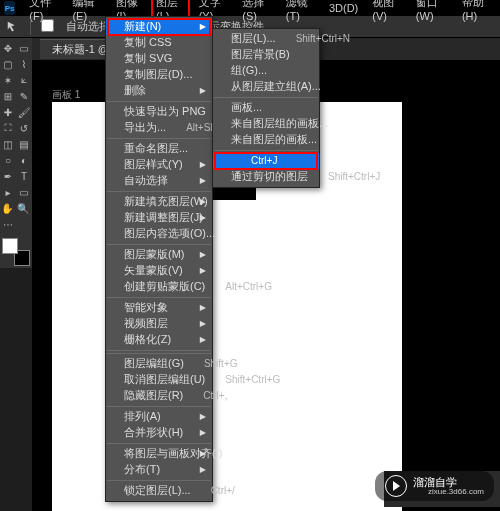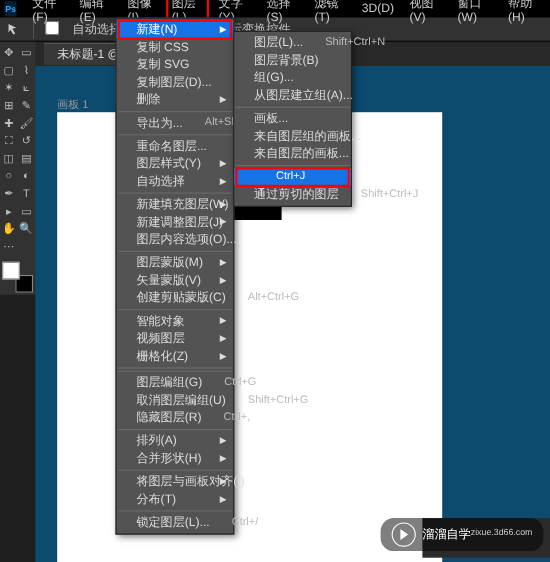--- a/index.html
+++ b/index.html
@@ -92,21 +92,21 @@
   }
   .swatches { margin-top:6px; position:relative; width:28px; height:28px; margin-left:2px;}
   .sw-fg { position:absolute; top:0; left:0; width:16px;height:16px;background:#fff;border:1px solid #888;}
   .sw-bg { position:absolute; bottom:0; right:0; width:16px;height:16px;background:#000;border:1px solid #888;}
   .canvas-area {
     position: absolute;
     left: 32px;
     top: 60px;
     right: 0;
     bottom: 0;
-    background: #0c4a6e;
+    background: #000000;
   }
   .artboard-label { position:absolute; left:20px; top:28px; font-size:10px;color:#999;}
   .artboard {
     position:absolute;
     left: 20px; top: 42px;
     width: 350px; height: 430px;
     background: #fff;
   }
   .black-rect {
     position:absolute;
@@ -168,22 +168,22 @@
     color:#fff;
     z-index: 200;
   }
   .watermark .play {
     width:22px;height:22px;border:1.5px solid #fff;border-radius:50%;
     display:flex;align-items:center;justify-content:center;
   }
   .watermark .play::after{
     content:""; width:0;height:0;border-left:7px solid #fff;border-top:5px solid transparent;border-bottom:5px solid transparent;margin-left:2px;
   }
-  .watermark .txt {display:flex;flex-direction:row;line-height:1.1;}
-  .watermark .url{font-size:8px;color:#ccc;}
+  .watermark .txt {display:flex;flex-direction:column;line-height:1.1;}
+  .watermark .url{font-size:8px;color:#ccc;margin-left:15px;}
 </style>
 </head>
 <body>
 
 <div class="menubar">
   <div class="logo">Ps</div>
   <span class="menu-item">文件(F)</span>
   <span class="menu-item">编辑(E)</span>
   <span class="menu-item">图像(I)</span>
   <span class="menu-item highlighted">图层(L)</span>
@@ -269,20 +269,24 @@
     </div>
     <div class="row">
       <span>复制图层(D)...</span>
     </div>
     <div class="row">
       <span>删除</span>
       <span class="arrow">▶</span>
     </div>
     <hr>
     <div class="row">
+      <span>快速导出为 PNG</span>
+      <span class="shortcut">Shift+Ctrl+'</span>
+    </div>
+    <div class="row">
       <span>导出为...</span>
       <span class="shortcut">Alt+Shift+Ctrl+'</span>
     </div>
     <hr>
     <div class="row">
       <span>重命名图层...</span>
     </div>
     <div class="row">
       <span>图层样式(Y)</span>
       <span class="arrow">▶</span>
@@ -326,21 +330,21 @@
       <span class="arrow">▶</span>
     </div>
     <div class="row">
       <span>栅格化(Z)</span>
       <span class="arrow">▶</span>
     </div>
     <hr>
     <hr>
     <div class="row">
       <span>图层编组(G)</span>
-      <span class="shortcut">Ctrl+G</span>
+      <span class="shortcut">Shift+G</span>
     </div>
     <div class="row">
       <span>取消图层编组(U)</span>
       <span class="shortcut">Shift+Ctrl+G</span>
     </div>
     <div class="row">
       <span>隐藏图层(R)</span>
       <span class="shortcut">Ctrl+,</span>
     </div>
     <hr>

